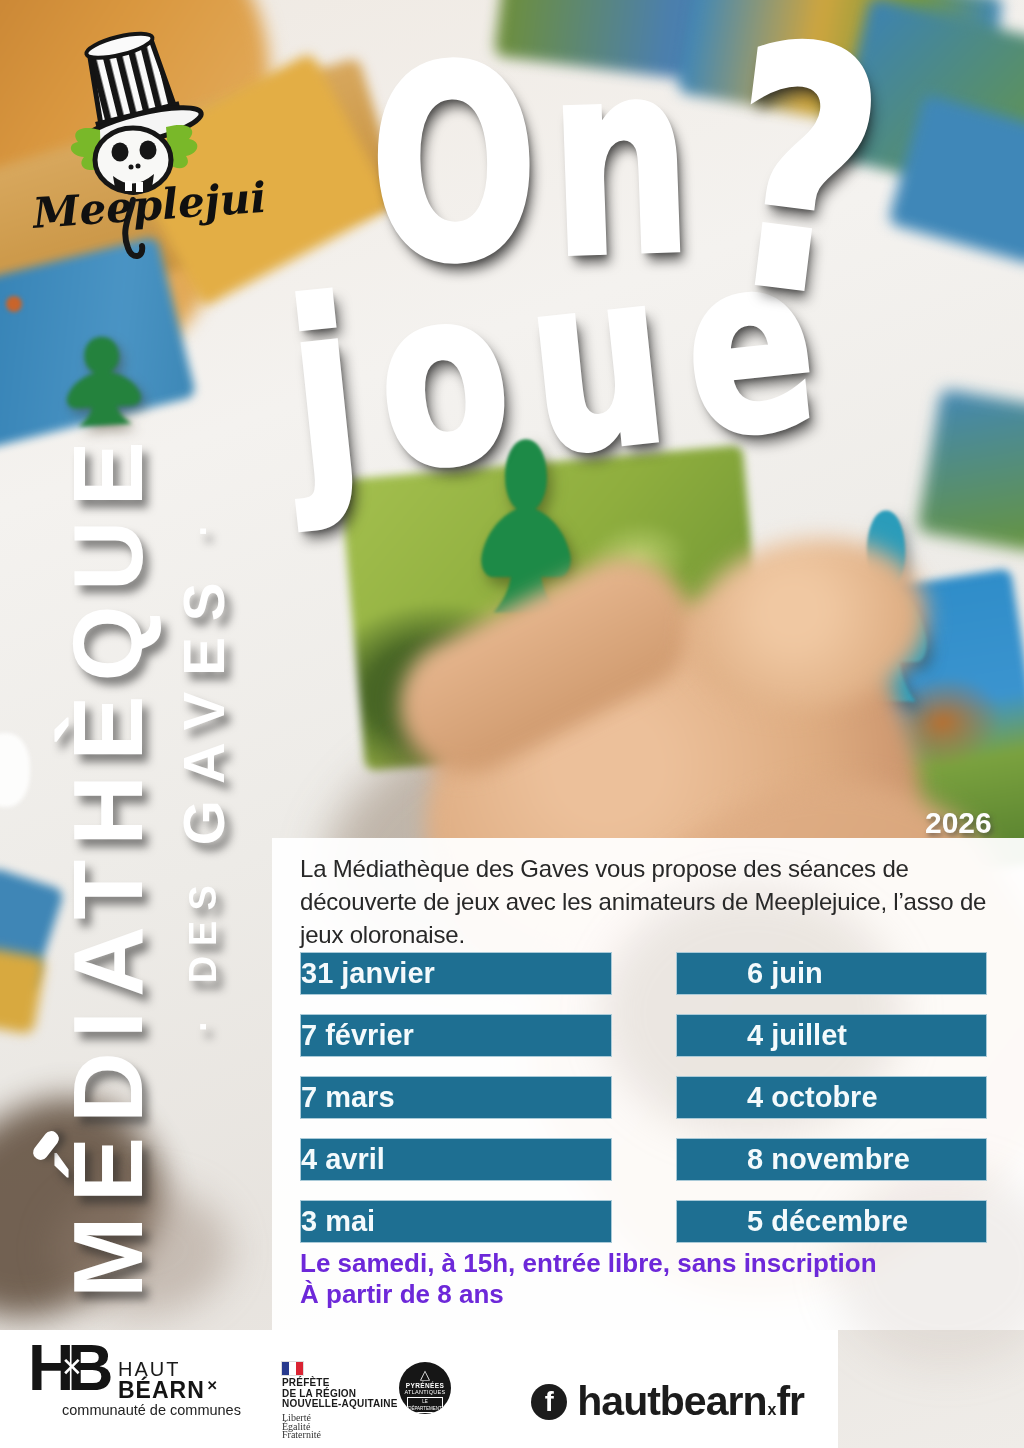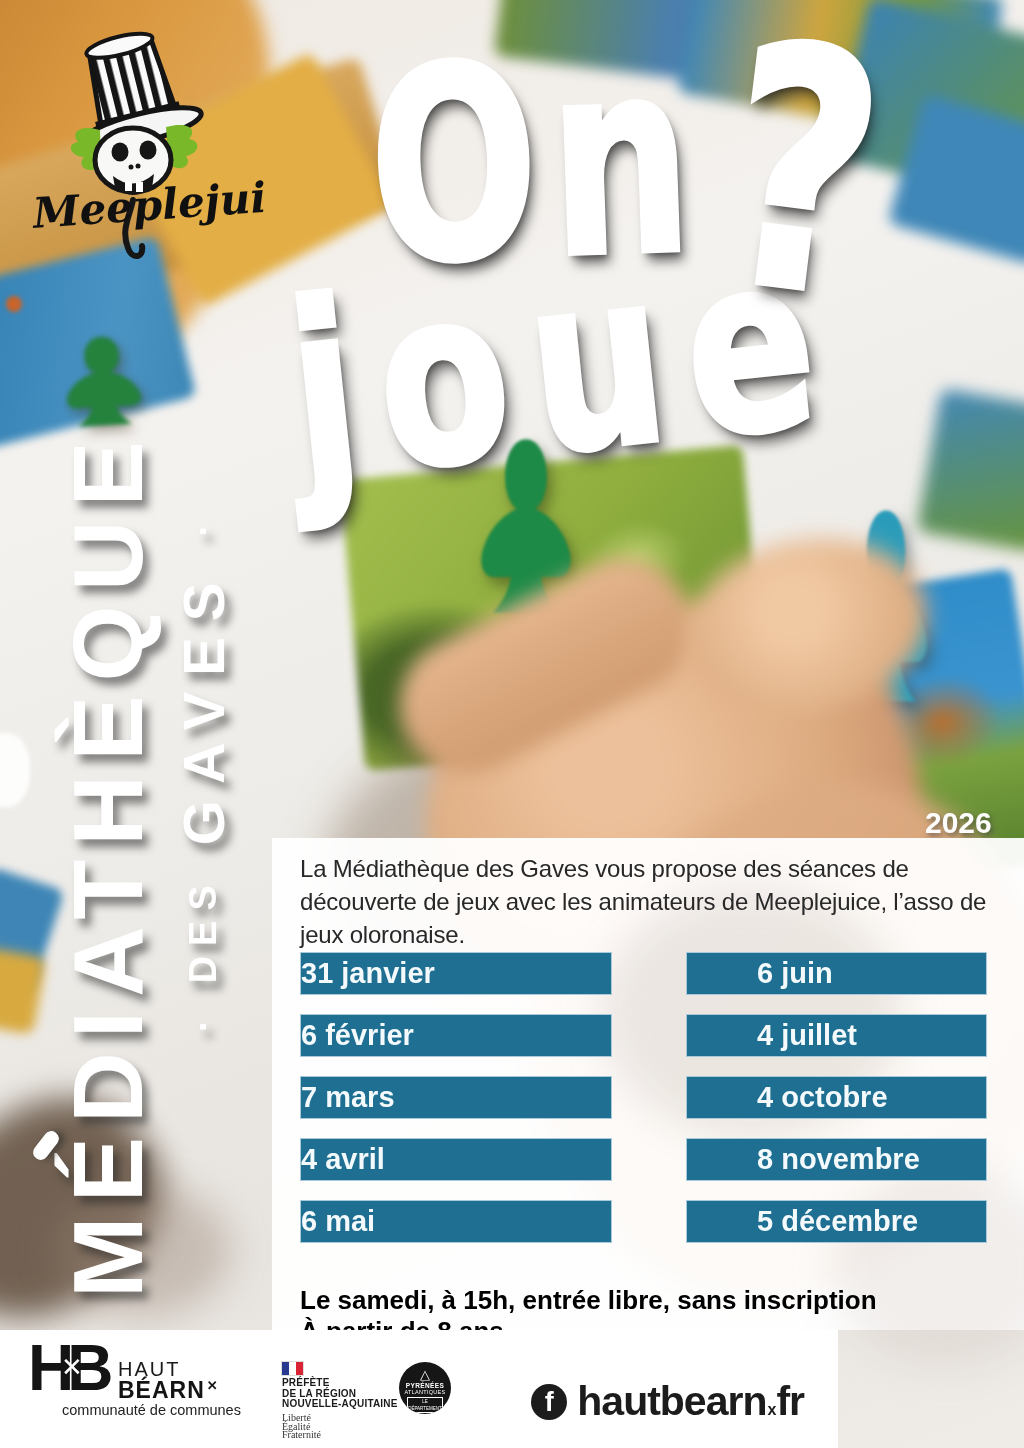--- a/index.html
+++ b/index.html
@@ -87,22 +87,22 @@
   .panel{position:absolute;left:272px;top:838px;width:752px;height:492px;background:rgba(255,255,255,.94);}
   .ghost1{left:330px;top:50px;width:300px;height:250px;border-radius:50%;background:rgba(173,158,146,.22);filter:blur(20px);}
   .ghost2{left:560px;top:330px;width:230px;height:200px;border-radius:50%;background:rgba(173,158,146,.16);filter:blur(20px);}
   .intro{position:absolute;left:28px;top:14px;width:690px;color:#282828;font-size:24px;line-height:33px;letter-spacing:-.2px;}
   .datecol{position:absolute;top:114px;}
   .datecol.dl{left:28px;width:312px;}
   .datecol.dr{left:404px;width:311px;}
   .datebtn{box-sizing:border-box;height:43px;margin-bottom:19px;background:#1e6f92;border:1px solid #a9cad8;
     color:#f4fafc;font-size:29px;font-weight:bold;line-height:40px;white-space:nowrap;}
   .dl .datebtn{}
-  .dr .datebtn{padding-left:70px;margin-left:10px;}
-  .info{position:absolute;left:28px;color:#000000;font-size:26px;font-weight:bold;white-space:nowrap;margin-top:37px;}
+  .dr .datebtn{padding-left:70px;}
+  .info{position:absolute;left:28px;color:#6d28d9;font-size:26px;font-weight:bold;white-space:nowrap;}
   .info1{top:410px;}
   .info2{top:441px;}
 
   
   .footer{position:absolute;left:0;top:1330px;width:810px;height:118px;background:#ffffff;padding-left:28px;}
   .hb-mono{left:28px;top:2px;width:90px;height:70px;}
   .hb-mono text{font-family:"Liberation Sans",sans-serif;}
   .hb-haut{left:118px;top:28px;font-size:20px;letter-spacing:2px;color:#1a1a1a;}
   .hb-bearn{left:118px;top:47px;font-size:23px;font-weight:bold;letter-spacing:1px;color:#141414;}
   .hb-x{font-size:13px;vertical-align:8px;margin-left:2px;}
@@ -213,24 +213,24 @@
 
   <div class="year">2026</div>
 
   <div class="panel">
     <div class="abs ghost1"></div>
     <div class="abs ghost2"></div>
     <div class="intro">La Médiathèque des Gaves vous propose des séances de découverte de jeux avec les animateurs de Meeplejuice, l’asso de jeux oloronaise.</div>
 
     <div class="datecol dl">
       <div class="datebtn">31 janvier</div>
-      <div class="datebtn">6 février</div>
+      <div class="datebtn">7 février</div>
       <div class="datebtn">7 mars</div>
       <div class="datebtn">4 avril</div>
-      <div class="datebtn">6 mai</div>
+      <div class="datebtn">3 mai</div>
     </div>
     <div class="datecol dr">
       <div class="datebtn">6 juin</div>
       <div class="datebtn">4 juillet</div>
       <div class="datebtn">4 octobre</div>
       <div class="datebtn">8 novembre</div>
       <div class="datebtn">5 décembre</div>
     </div>
 
     <div class="info info1">Le samedi, à 15h, entrée libre, sans inscription</div>

